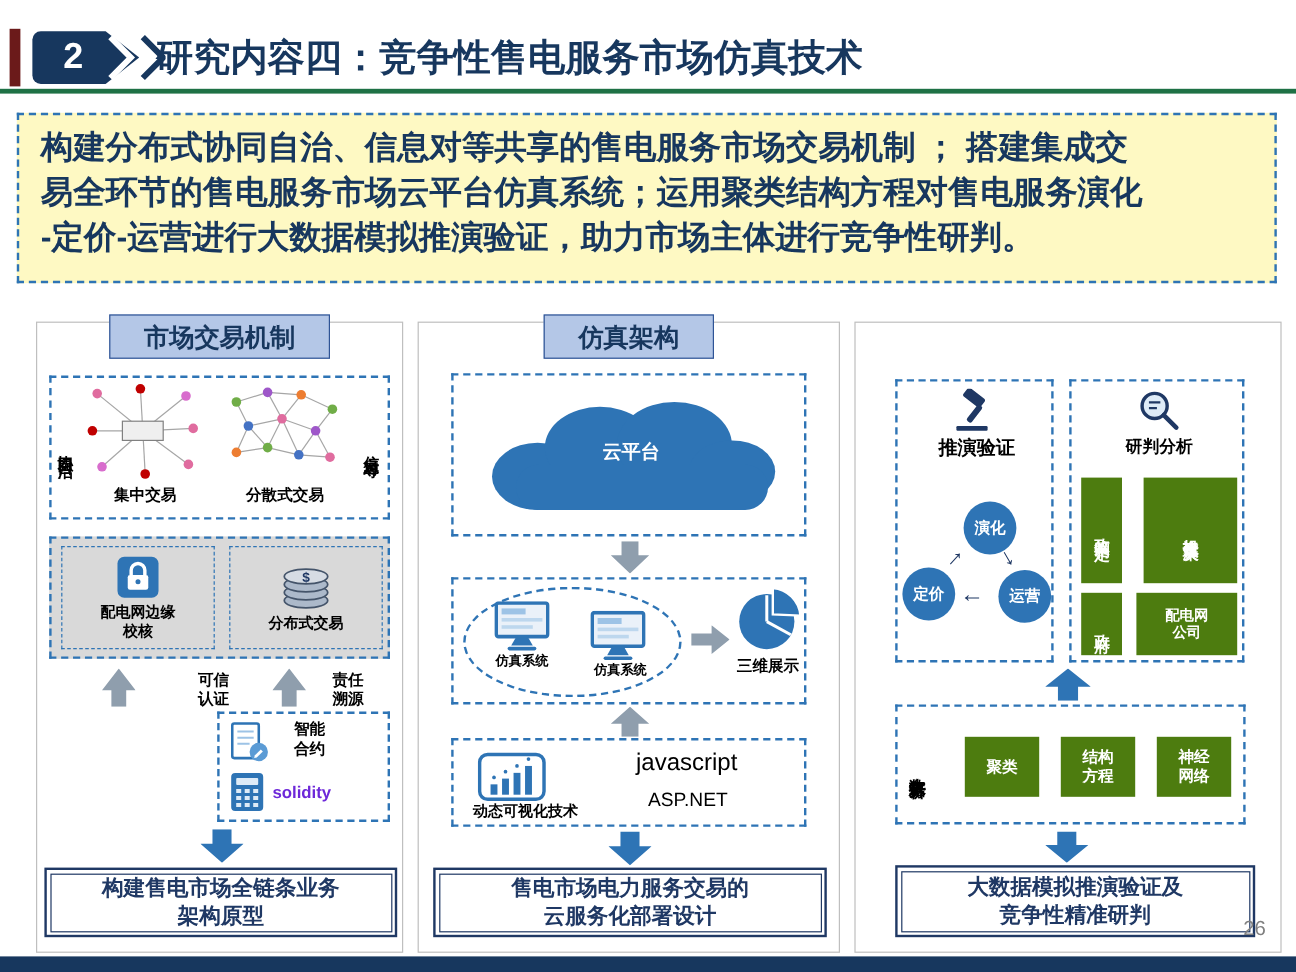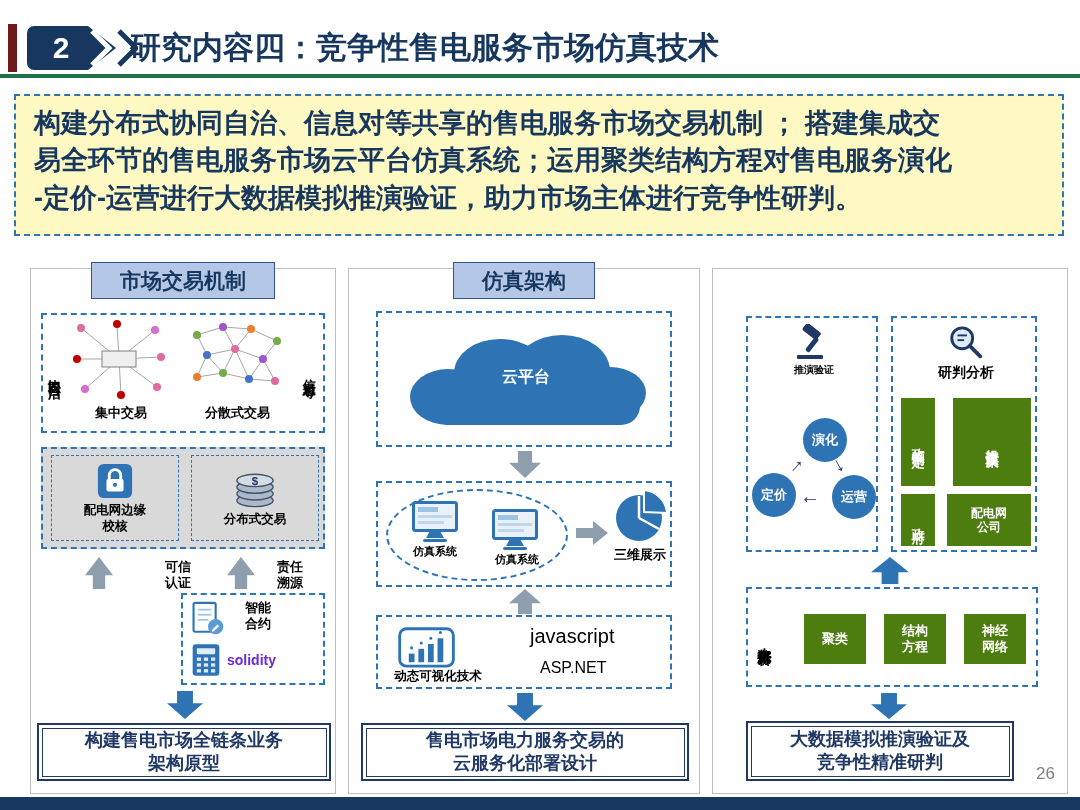--- a/index.html
+++ b/index.html
@@ -294,21 +294,21 @@
 <div class="abs panel" style="left:712px;top:268px;width:356px;height:526px">
 
   <div class="abs dashed" style="left:33px;top:47px;width:132px;height:236px">
     <svg class="abs" style="left:46px;top:6px" width="40" height="36" viewBox="0 0 40 36">
       <g fill="#1F3864">
         <rect x="9" y="3" width="18" height="9" rx="2" transform="rotate(38 18 7)"></rect>
         <rect x="16" y="12" width="5" height="17" rx="2" transform="rotate(38 18 20)"></rect>
         <rect x="3" y="31" width="26" height="4" rx="1"></rect>
       </g>
     </svg>
-    <div class="abs lbl" style="left:0;top:46px;width:132px;font-size:10px">推演验证</div>
+    <div class="abs lbl" style="left:0;top:46px;width:132px;font-size:16px">推演验证</div>
 
     <div class="abs circle" style="left:55px;top:100px">演化</div>
     <div class="abs circle" style="left:4px;top:155px">定价</div>
     <div class="abs circle" style="left:84px;top:157px">运营</div>
 
     <span class="abs flow-arrow" style="left:36px;top:136px;transform:rotate(-48deg)">→</span>
     <span class="abs flow-arrow" style="left:84px;top:136px;transform:rotate(60deg)">→</span>
     <span class="abs flow-arrow" style="left:52px;top:168px">←</span>
   </div>
 
@@ -338,18 +338,18 @@
     <div class="abs blue-box pre" style="left:136px;top:25px;width:62px;height:50px;font-size:13px">结构
 方程</div>
     <div class="abs blue-box pre" style="left:216px;top:25px;width:62px;height:50px;font-size:13px">神经
 网络</div>
   </div>
 
   <svg class="abs" style="left:158px;top:424px" width="36" height="26" viewBox="0 0 34 30" preserveAspectRatio="none">
     <path d="M9.5,0 h15 v13 h9.5 L17,30 0,13 h9.5 Z" fill="#2E74B5"></path>
   </svg>
 
-  <div class="abs conc pre" style="left:33px;top:452px;width:268px;height:60px">大数据模拟推演验证及
+  <div class="abs conc pre" style="left:33px;top:452px;width:300px;height:60px">大数据模拟推演验证及
 竞争性精准研判</div>
 </div>
 
 <div class="abs" style="left:1036px;top:764px;font-size:17px;color:#808080">26</div>
 <div class="abs" style="left:0;top:797px;width:1080px;height:13px;background:#17375E"></div>
 
 </body></html>

